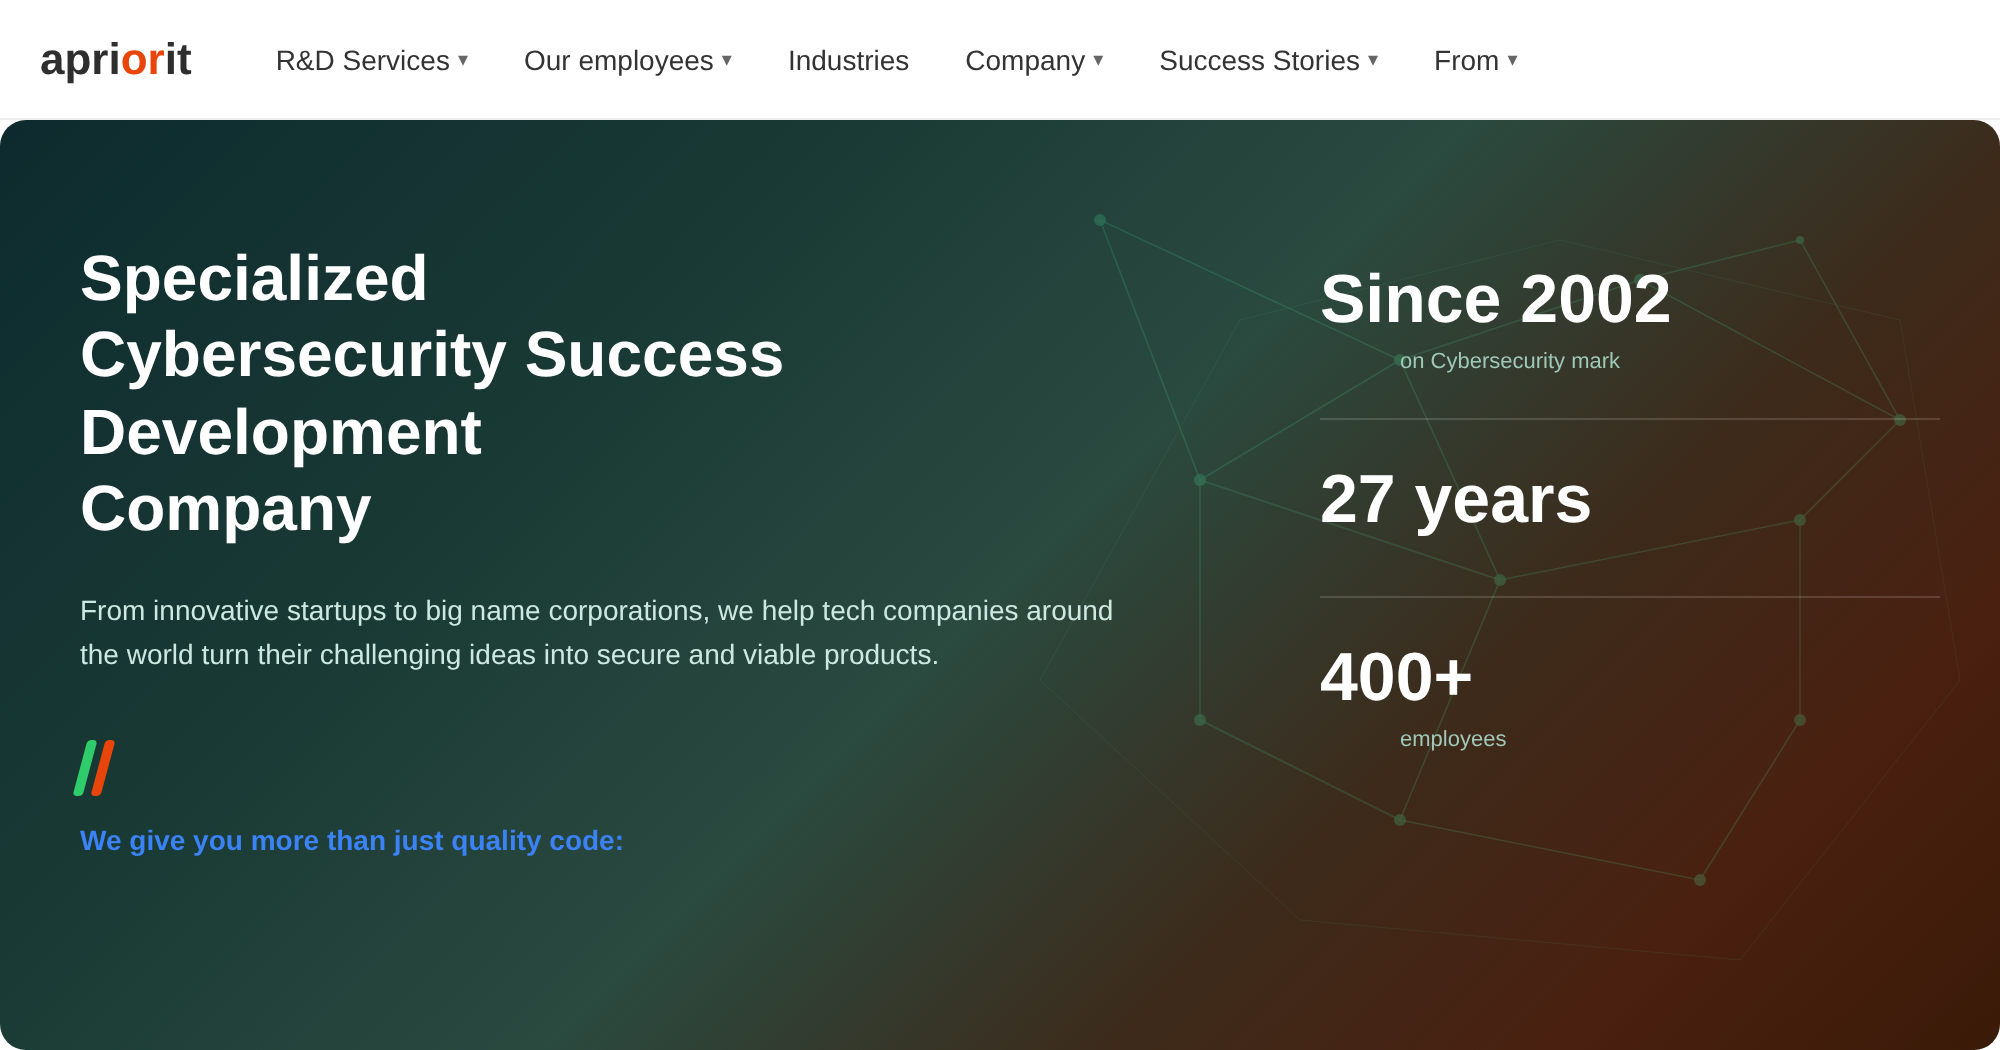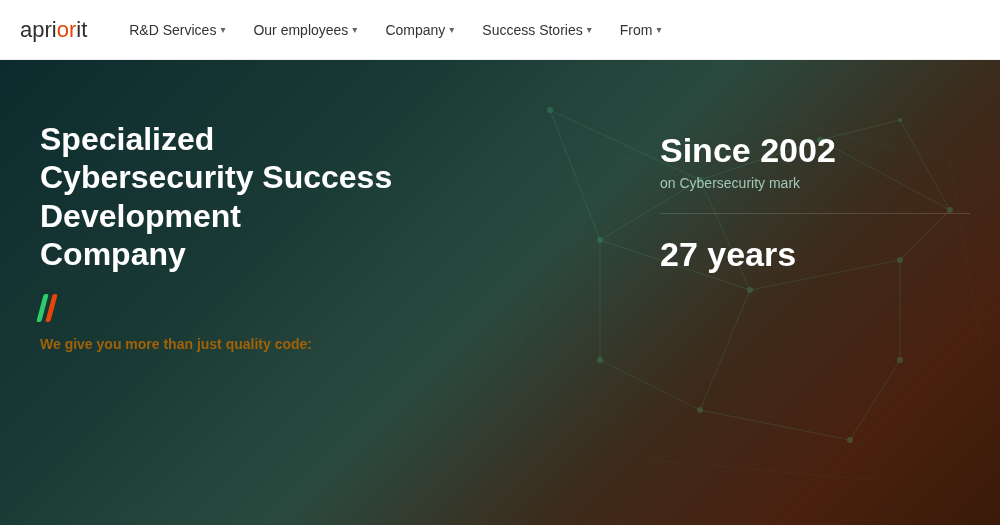--- a/index.html
+++ b/index.html
@@ -16,21 +16,21 @@
       position: relative;
       z-index: 10;
     }
     .logo {
       display: flex;
       align-items: center;
       margin-right: 30px;
     }
     .logo-text {
       font-size: 22px;
-      font-weight: normal;
+      font-weight: bold;
     }
     .logo-apri { color: #2e2e2e; }
     .logo-or { color: #e8450a; }
     .logo-it { color: #2e2e2e; }
     .nav-items {
       display: flex;
       align-items: flex-end;
       gap: 4px;
       list-style: none;
     }
@@ -50,20 +50,21 @@
       color: #666;
     }
 
     
     .hero {
       position: relative;
       width: 1000px;
       height: 465px;
       overflow: hidden;
       display: flex;
+      border-radius: 13px;
     }
 
     
     .hero-bg {
       position: absolute;
       inset: 0;
       background: linear-gradient(135deg, #0d2b2e 0%, #1a3a35 30%, #2a4a40 50%, #3d2a1a 70%, #4a2010 85%, #3a1a08 100%);
       z-index: 0;
     }
 
@@ -114,21 +115,21 @@
     .slash-line {
       width: 5px;
       height: 28px;
       border-radius: 2px;
       transform: skewX(-15deg);
     }
     .slash-green { background: #2ecc6a; }
     .slash-orange { background: #e8450a; }
 
     .hero-tagline {
-      color: #a16207;
+      color: #3b82f6;
       font-size: 14px;
       font-weight: 700;
     }
 
     
     .hero-right {
       position: relative;
       z-index: 2;
       width: 360px;
       padding: 50px 30px 40px 20px;
@@ -148,41 +149,45 @@
     .stat-number {
       color: #fff;
       font-size: 34px;
       font-weight: 700;
       line-height: 1.1;
       margin-bottom: 6px;
     }
 
     .stat-label {
       color: #a0c8b8;
-      font-size: 14px;
+      font-size: 11px;
       font-weight: 400;
+      margin-left: 40px;
     }
   </style>
 </head>
 <body>
 
 <nav class="navbar">
   <div class="logo">
     <span class="logo-text">
       <span class="logo-apri">apri</span><span class="logo-or">or</span><span class="logo-it">it</span>
     </span>
   </div>
   <ul class="nav-items">
     <li class="nav-item">
       <span>R&amp;D Services</span>
       <span class="chevron">▾</span>
     </li>
     <li class="nav-item">
       <span>Our employees</span>
       <span class="chevron">▾</span>
+    </li>
+    <li class="nav-item">
+      <span>Industries</span>
     </li>
     <li class="nav-item">
       <span>Company</span>
       <span class="chevron">▾</span>
     </li>
     <li class="nav-item">
       <span>Success Stories</span>
       <span class="chevron">▾</span>
     </li>
     <li class="nav-item">
@@ -234,31 +239,36 @@
 
     <polygon points="620,100 780,60 950,100 980,280 870,420 650,400 520,280" fill="none" stroke="#4af0a0" stroke-width="0.5" opacity="0.3"></polygon>
   </svg>
 
   <div class="hero-left">
     <h1 class="hero-heading">
       <span>Specialized</span><br>
       <span>Cybersecurity Success Development</span><br>
       <span>Company</span>
     </h1>
+    <p class="hero-subtext">From innovative startups to big name corporations, we help tech companies around the world turn their challenging ideas into secure and viable products.</p>
     <div class="hero-icon-bar">
       <div class="double-slash">
         <div class="slash-line slash-green"></div>
         <div class="slash-line slash-orange"></div>
       </div>
     </div>
     <p class="hero-tagline">We give you more than just quality code:</p>
   </div>
 
   <div class="hero-right">
     <div class="stat-block">
       <div class="stat-number">Since 2002</div>
       <div class="stat-label">on Cybersecurity mark</div>
     </div>
     <div class="stat-block">
       <div class="stat-number">27 years</div>
     </div>
+    <div class="stat-block">
+      <div class="stat-number">400+</div>
+      <div class="stat-label">employees</div>
+    </div>
   </div>
 </section>
 
 </body></html>

